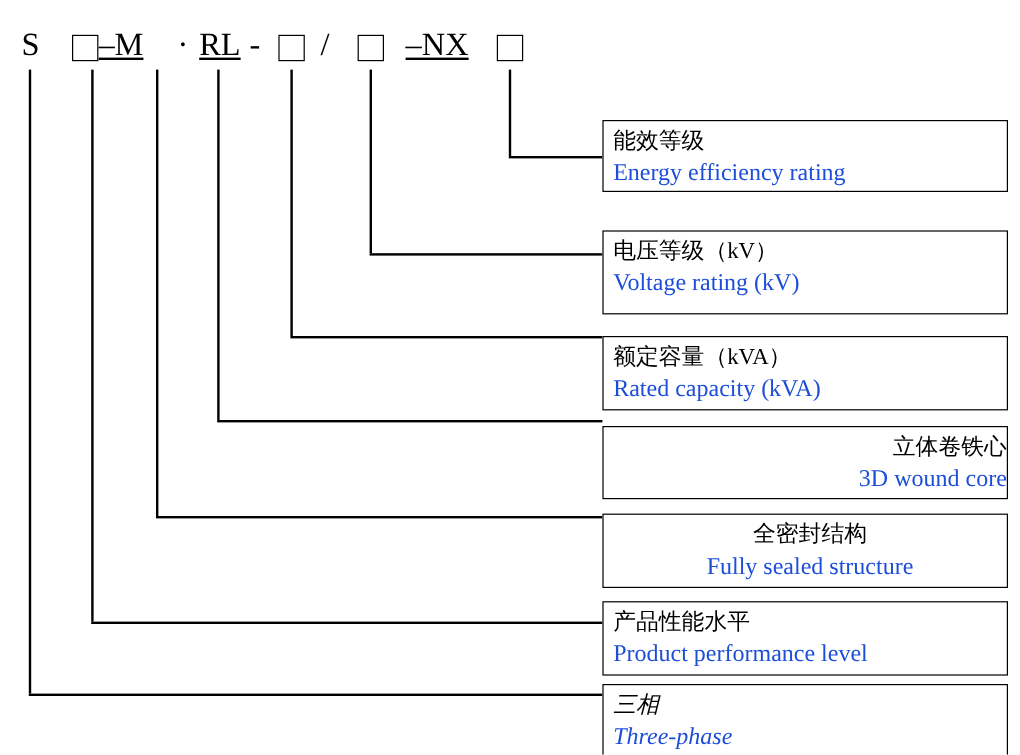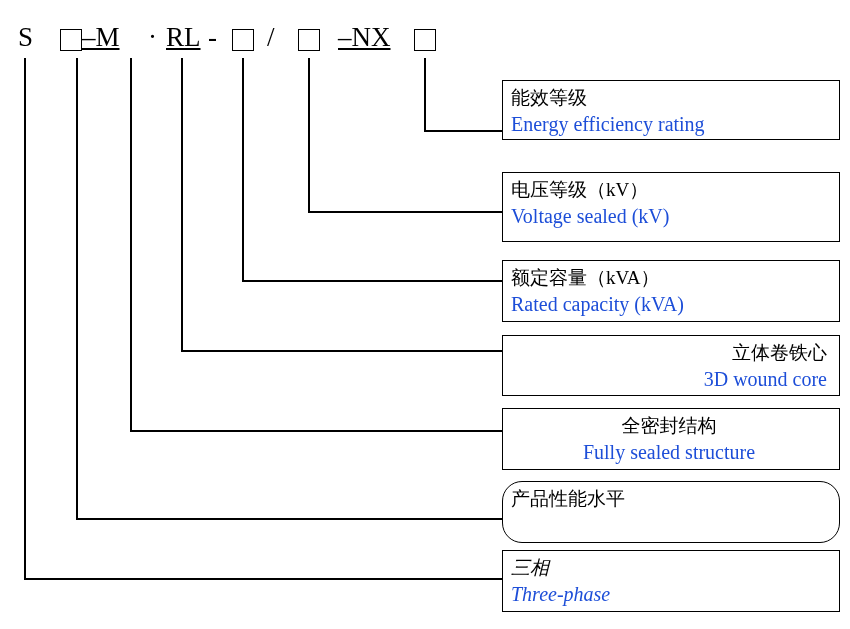--- a/index.html
+++ b/index.html
@@ -54,21 +54,22 @@
     height: 1.6px;
     background: #000000;
   }
 
   
   .label-box {
     position: absolute;
     border: 1.6px solid #000000;
     background: #ffffff;
     box-sizing: border-box;
-    padding: 4px 12px 0 8px;
+    padding: 4px 0 0 8px;
+    margin-top: 20px;
   }
   .label-cn {
     font-size: 19px;
     line-height: 26px;
     color: #000000;
     white-space: pre;
   }
   .label-en {
     font-size: 20px;
     line-height: 26px;
@@ -112,36 +113,37 @@
       <div class="vline" style="left: 24px; top: 58px; height: 520px;"></div>
       <div class="hline" style="left: 24px; top: 578px; width: 478px;"></div>
     </div>
   <div id="labels">
       <div class="label-box" style="left: 502px; top: 80px; width: 338px; height: 60px;">
         <div class="label-cn">能效等级</div>
         <div class="label-en">Energy efficiency rating</div>
       </div>
       <div class="label-box" style="left: 502px; top: 172px; width: 338px; height: 70px;">
         <div class="label-cn">电压等级（kV）</div>
-        <div class="label-en">Voltage sealed (kV)</div>
+        <div class="label-en">Voltage rating (kV)</div>
       </div>
       <div class="label-box" style="left: 502px; top: 260px; width: 338px; height: 62px;">
         <div class="label-cn">额定容量（kVA）</div>
         <div class="label-en">Rated capacity (kVA)</div>
       </div>
       <div class="label-box" style="left: 502px; top: 335px; width: 338px; height: 61px; text-align: right;">
         <div class="label-cn">立体卷铁心</div>
         <div class="label-en">3D wound core</div>
       </div>
       <div class="label-box" style="left: 502px; top: 408px; width: 338px; height: 62px; text-align: center;">
         <div class="label-cn">全密封结构</div>
         <div class="label-en">Fully sealed structure</div>
       </div>
-      <div class="label-box" style="left: 502px; top: 481px; width: 338px; height: 62px; border-radius: 20px;">
+      <div class="label-box" style="left: 502px; top: 481px; width: 338px; height: 62px;">
         <div class="label-cn">产品性能水平</div>
+        <div class="label-en">Product performance level</div>
       </div>
       <div class="label-box" style="left: 502px; top: 550px; width: 338px; height: 62px; font-style: italic;">
         <div class="label-cn">三相</div>
         <div class="label-en">Three-phase</div>
       </div>
     </div>
 
 </div>
 
 </body></html>

